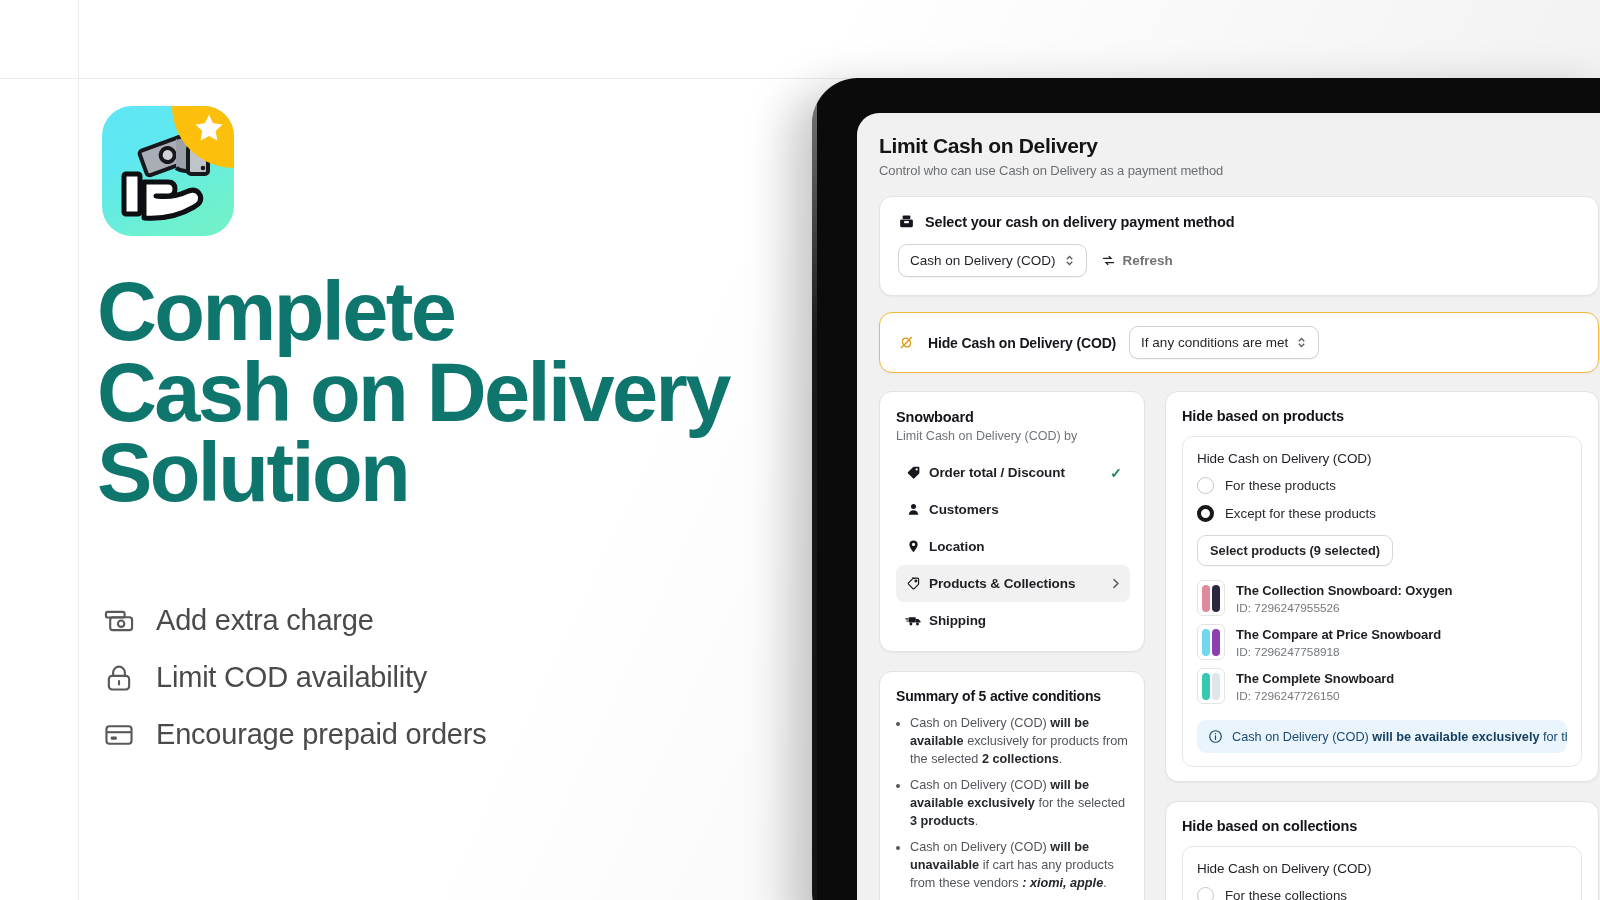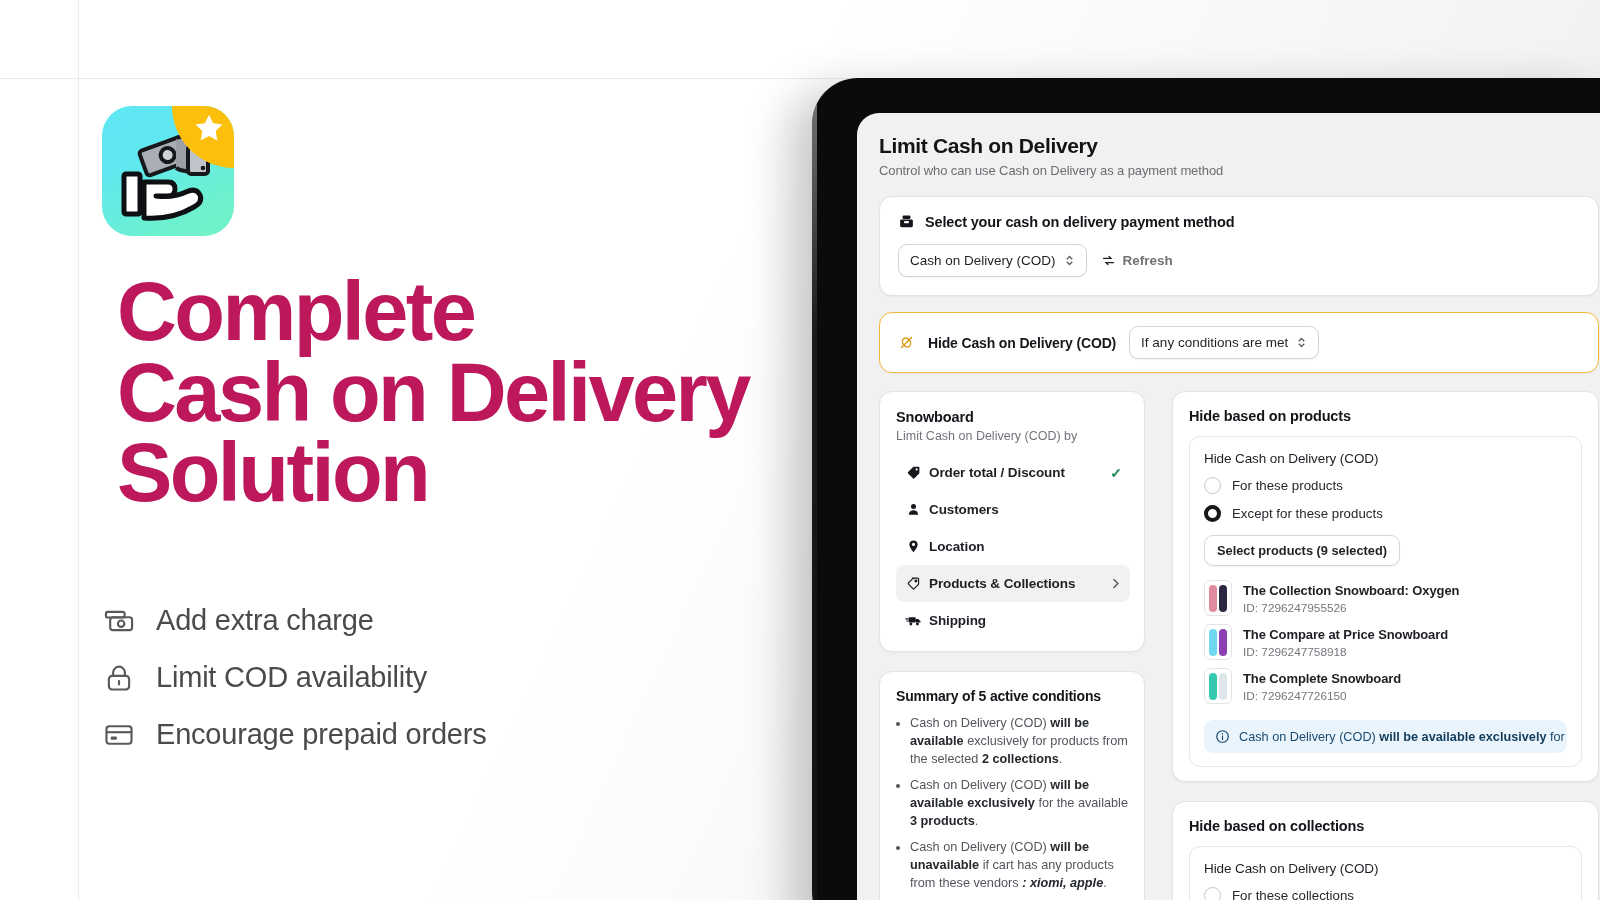--- a/index.html
+++ b/index.html
@@ -25,23 +25,23 @@
     background: linear-gradient(150deg, #5ee7f5 0%, #5fe8ef 35%, #6df0d0 75%, #74f2c6 100%);
   }
   .badge-wedge {
     position:absolute; right:0; top:0; width:62px; height:62px;
     background:#fcc00c; border-bottom-left-radius:62px;
   }
   .badge-star { position:absolute; right:8px; top:5px; width:34px; height:34px; }
   .icon-art { position:absolute; left:0; top:0; width:132px; height:130px; }
 
   .headline {
-    position:absolute; left:117px; top:272px; width:740px;
+    position:absolute; left:97px; top:272px; width:740px;
     font-size:83px; line-height:0.97; font-weight:bold;
-    letter-spacing:-2.6px; color:#be185d;
+    letter-spacing:-2.6px; color:#0f766e;
   }
   .headline .l { display:block; }
 
   .features { position:absolute; left:102px; top:592px; }
   .feature-row { display:flex; align-items:center; height:57px; }
   .feature-ico { width:34px; height:34px; margin-right:20px; flex:none;
                  display:flex; align-items:center; justify-content:center; }
   .feature-label { font-size:29px; color:#4a4a4a; letter-spacing:-0.2px; }
 
   
@@ -113,21 +113,21 @@
   .cond-chev { color:#4a4d52; }
 
   .card-summary { margin-top:19px; padding:16px 16px 14px 16px; }
   .sum-title { font-size:14px; font-weight:bold; color:#13151a; letter-spacing:-0.2px; }
   .sum-list { margin-top:10px; padding-left:14px; }
   .sum-list li { font-size:12.7px; line-height:1.42; color:#52565c; margin-bottom:8px; }
   .sum-list li b { color:#25282d; }
   .sum-list li i { color:#25282d; font-weight:bold; }
 
   .sect-title { font-size:14.5px; font-weight:bold; color:#13151a; letter-spacing:-0.15px; }
-  .card-sect { padding:16px 16px 14px 16px;margin-left:7px; }
+  .card-sect { padding:16px 16px 14px 16px; }
   .inner-box { margin-top:12px; border:1px solid #e6e6e6; border-radius:11px; padding:14px 14px 13px 14px; }
   .inner-head { font-size:13.5px; color:#1d1f24; letter-spacing:-0.1px; }
 
   .radio-row { display:flex; align-items:center; gap:11px; margin-top:11px; }
   .radio { width:17px; height:17px; border-radius:50%; border:1.6px solid #c4c6c8; background:#fff; flex:none; position:relative; }
   .radio.on { border:4.6px solid #17181a; }
   .radio-label { font-size:13.3px; color:#25282d; }
 
   .select-btn {
     display:inline-block; margin-top:13px; border:1px solid #d7d7d7; border-radius:9px;
@@ -347,21 +347,21 @@
                 <span class="cond-label">Shipping</span>
               </div>
 
             </div>
           </div>
 
           <div class="card card-summary">
             <div class="sum-title">Summary of 5 active conditions</div>
             <ul class="sum-list" id="summary-list">
                 <li><span>Cash on Delivery (COD) </span><b>will be available</b><span> exclusively for products from the selected </span><b>2 collections</b><span>.</span></li>
-                <li><span>Cash on Delivery (COD) </span><b>will be available exclusively</b><span> for the available </span><b>3 products</b><span>.</span></li>
+                <li><span>Cash on Delivery (COD) </span><b>will be available exclusively</b><span> for the selected </span><b>3 products</b><span>.</span></li>
                 <li><span>Cash on Delivery (COD) </span><b>will be unavailable</b><span> if cart has any products from these vendors </span><i>: xiomi, apple</i><span>.</span></li>
               </ul>
           </div>
 
         </div>
 
         <div class="col-right">
 
           <div class="card card-sect">
             <div class="sect-title">Hide based on products</div>

